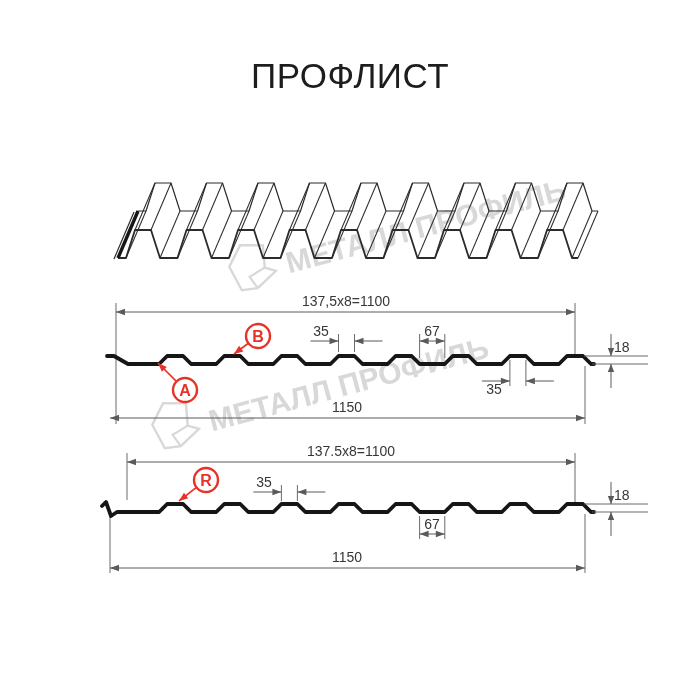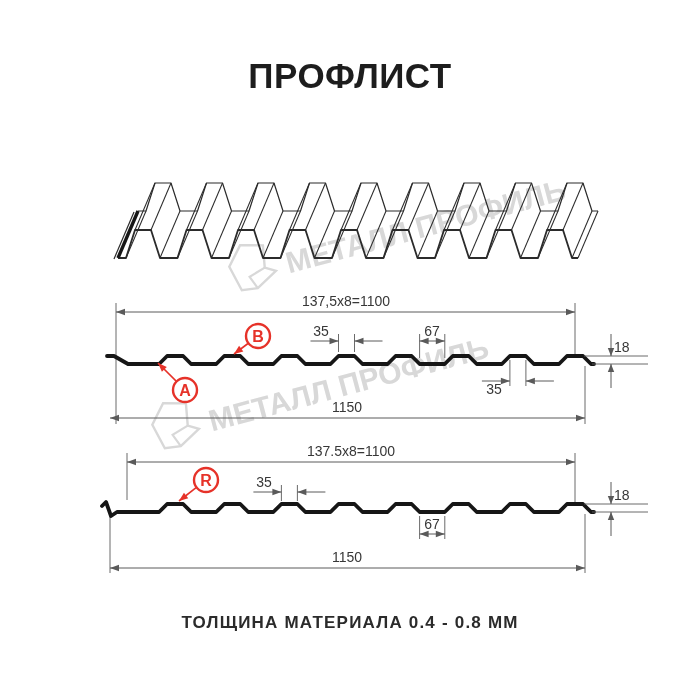--- a/index.html
+++ b/index.html
@@ -1,20 +1,20 @@
 <!DOCTYPE html>
 <html><head>
 <meta charset="utf-8">
 <style>
   html,body{margin:0;padding:0;}
   body{width:700px;height:700px;background:#ffffff;position:relative;overflow:hidden;
        font-family:"Liberation Sans", sans-serif;}
   .stage{position:absolute;left:0;top:0;width:700px;height:700px;}
   .hdr{position:absolute;left:0;top:58px;width:700px;text-align:center;}
-  .hdr .t{font-size:35px;font-weight:bold;letter-spacing:.5px;color:#1d1d1d;line-height:36px;}
+  .hdr .t{font-size:35px;font-weight:normal;letter-spacing:.5px;color:#1d1d1d;line-height:36px;}
   .hdr .s{font-size:19px;font-weight:600;letter-spacing:1px;color:#303030;margin-top:7px;}
   .ftr{position:absolute;left:0;top:613px;width:700px;text-align:center;
        font-size:17px;font-weight:600;letter-spacing:1.2px;color:#2b2b2b;}
   svg{position:absolute;left:0;top:0;}
   svg text{font-family:"Liberation Sans", sans-serif;}
 </style>
 </head>
 <body>
 
 <div class="stage">
@@ -168,14 +168,13 @@
           <line x1="196.13309728279592" y1="487.6742576689365" x2="179" y2="501" stroke="#e63229" stroke-width="1.6"></line>
           <polygon points="0,0 -9,-3.5 -9,3.5" fill="#e63229" transform="translate(179,501) rotate(142.12501634890182)"></polygon>
           <circle cx="206" cy="480" r="12" fill="#ffffff" stroke="#e63229" stroke-width="2.4"></circle>
           <text x="206" y="485.5" font-size="16" text-anchor="middle" fill="#e63229" font-weight="bold">R</text>
         </g>
       </g>
     </svg>
   <div class="hdr">
     <div class="t">ПРОФЛИСТ</div>
   </div>
-  <div class="ftr">ТОЛЩИНА МАТЕРИАЛА 0.4 - 0.8 ММ</div>
 </div>
 
 </body></html>

